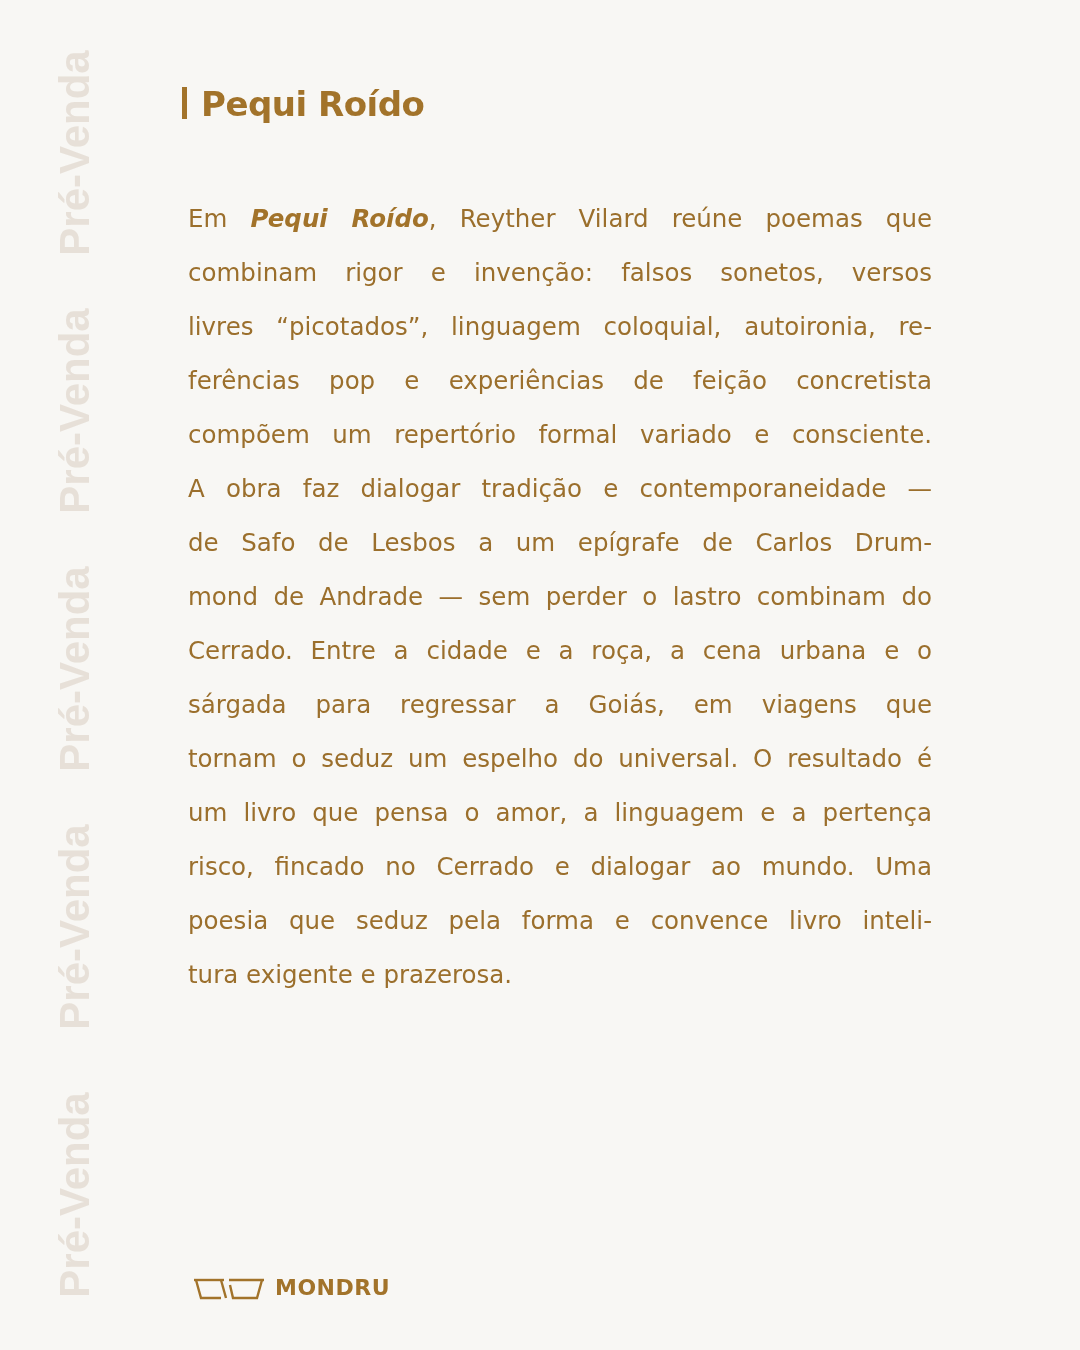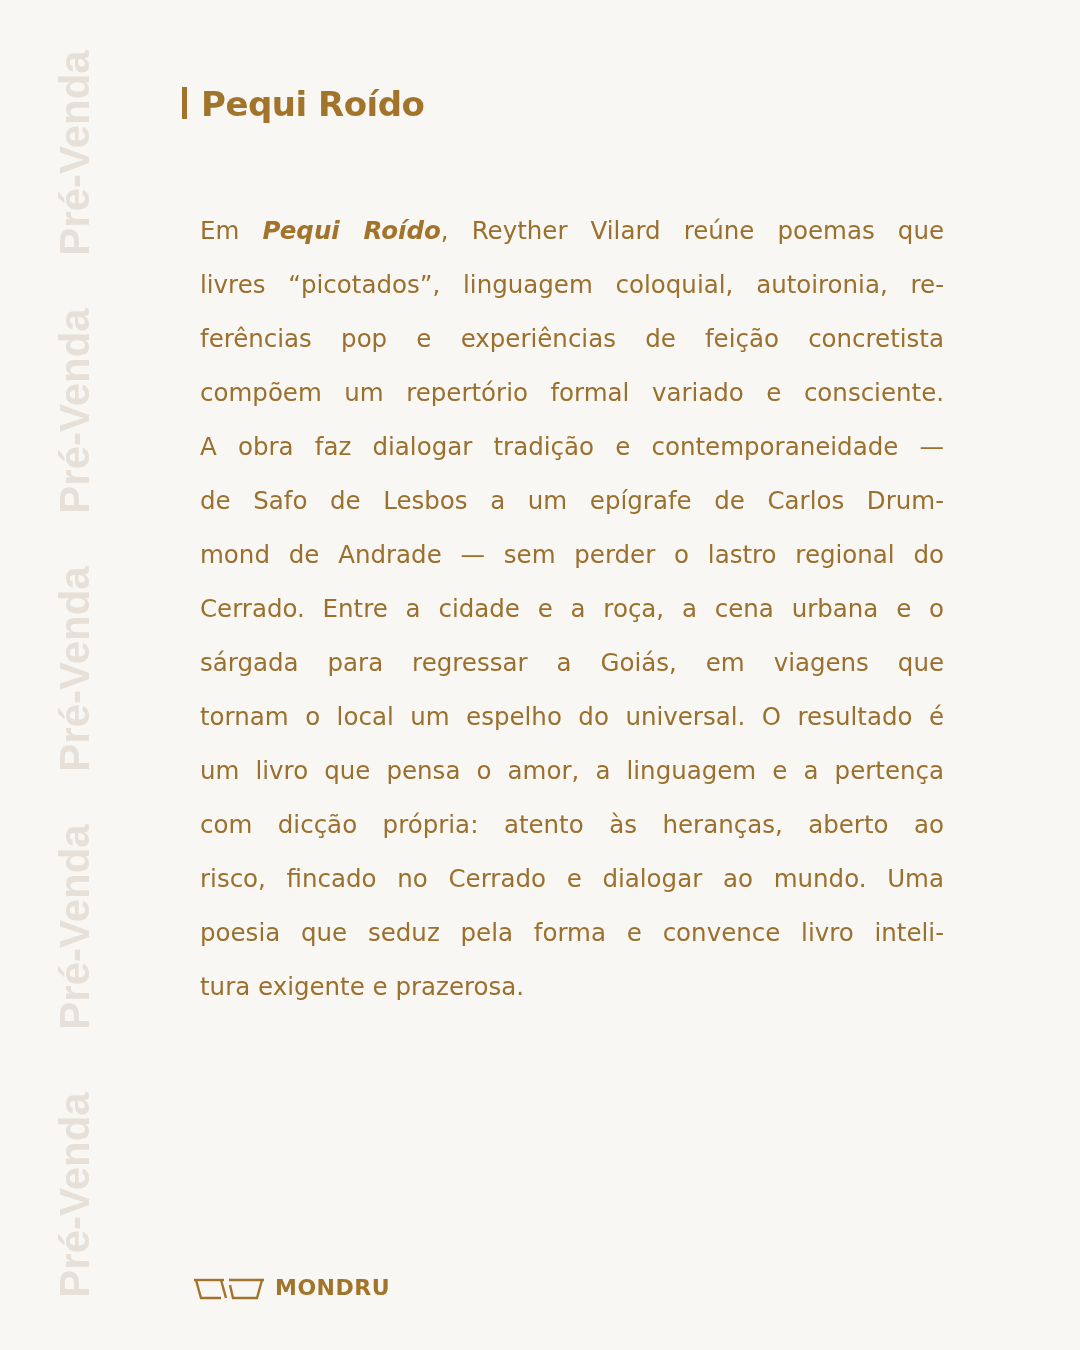--- a/index.html
+++ b/index.html
@@ -63,21 +63,21 @@
     .body-text {
       position: absolute;
       left: 188px;
       top: 192px;
       width: 744px;
       font-family: "DejaVu Sans", sans-serif;
       font-size: 24.5px;
       line-height: 54px;
       color: #9b6f2c;
       text-align: justify;
-      margin: 12px;
+      margin: 0;
     }
     .body-text .line {
       display: block;
       text-align: justify;
       text-align-last: justify;
       height: 54px;
       white-space: nowrap;
       overflow: visible;
     }
     .body-text .line.last {
@@ -128,31 +128,31 @@
       <span>Pré-Venda</span>
     </div>
 </div>
 
 <div class="title">
   <span class="bar"></span><span>Pequi Roído</span>
 </div>
 
 <div class="body-text">
   <span class="line"><span>Em </span><em>Pequi Roído</em><span>, Reyther Vilard reúne poemas que</span></span>
+  <span class="line">combinam rigor e invenção: falsos sonetos, versos</span>
   <span class="line">livres “picotados”, linguagem coloquial, autoironia, re-</span>
   <span class="line">ferências pop e experiências de feição concretista</span>
   <span class="line">compõem um repertório formal variado e consciente.</span>
   <span class="line">A obra faz dialogar tradição e contemporaneidade —</span>
   <span class="line">de Safo de Lesbos a um epígrafe de Carlos Drum-</span>
-  <span class="line">mond de Andrade — sem perder o lastro regional do</span>
+  <span class="line">mond de Andrade — sem perder o lastro combinam do</span>
   <span class="line">Cerrado. Entre a cidade e a roça, a cena urbana e o</span>
   <span class="line">sárgada para regressar a Goiás, em viagens que</span>
-  <span class="line">tornam o local um espelho do universal. O resultado é</span>
+  <span class="line">tornam o seduz um espelho do universal. O resultado é</span>
   <span class="line">um livro que pensa o amor, a linguagem e a pertença</span>
-  <span class="line">com dicção própria: atento às heranças, aberto ao</span>
   <span class="line">risco, fincado no Cerrado e dialogar ao mundo. Uma</span>
   <span class="line">poesia que seduz pela forma e convence livro inteli-</span>
   <span class="line last">tura exigente e prazerosa.</span>
 </div>
 
 <div class="logo">
   <svg class="logo-icon" viewBox="0 0 72 24" xmlns="http://www.w3.org/2000/svg">
     <g fill="none" stroke="#a2732a" stroke-width="2.4" stroke-linejoin="miter">
       <path d="M1 3 L31 3"></path>
       <path d="M3 3 L8 21 L28 21"></path>

